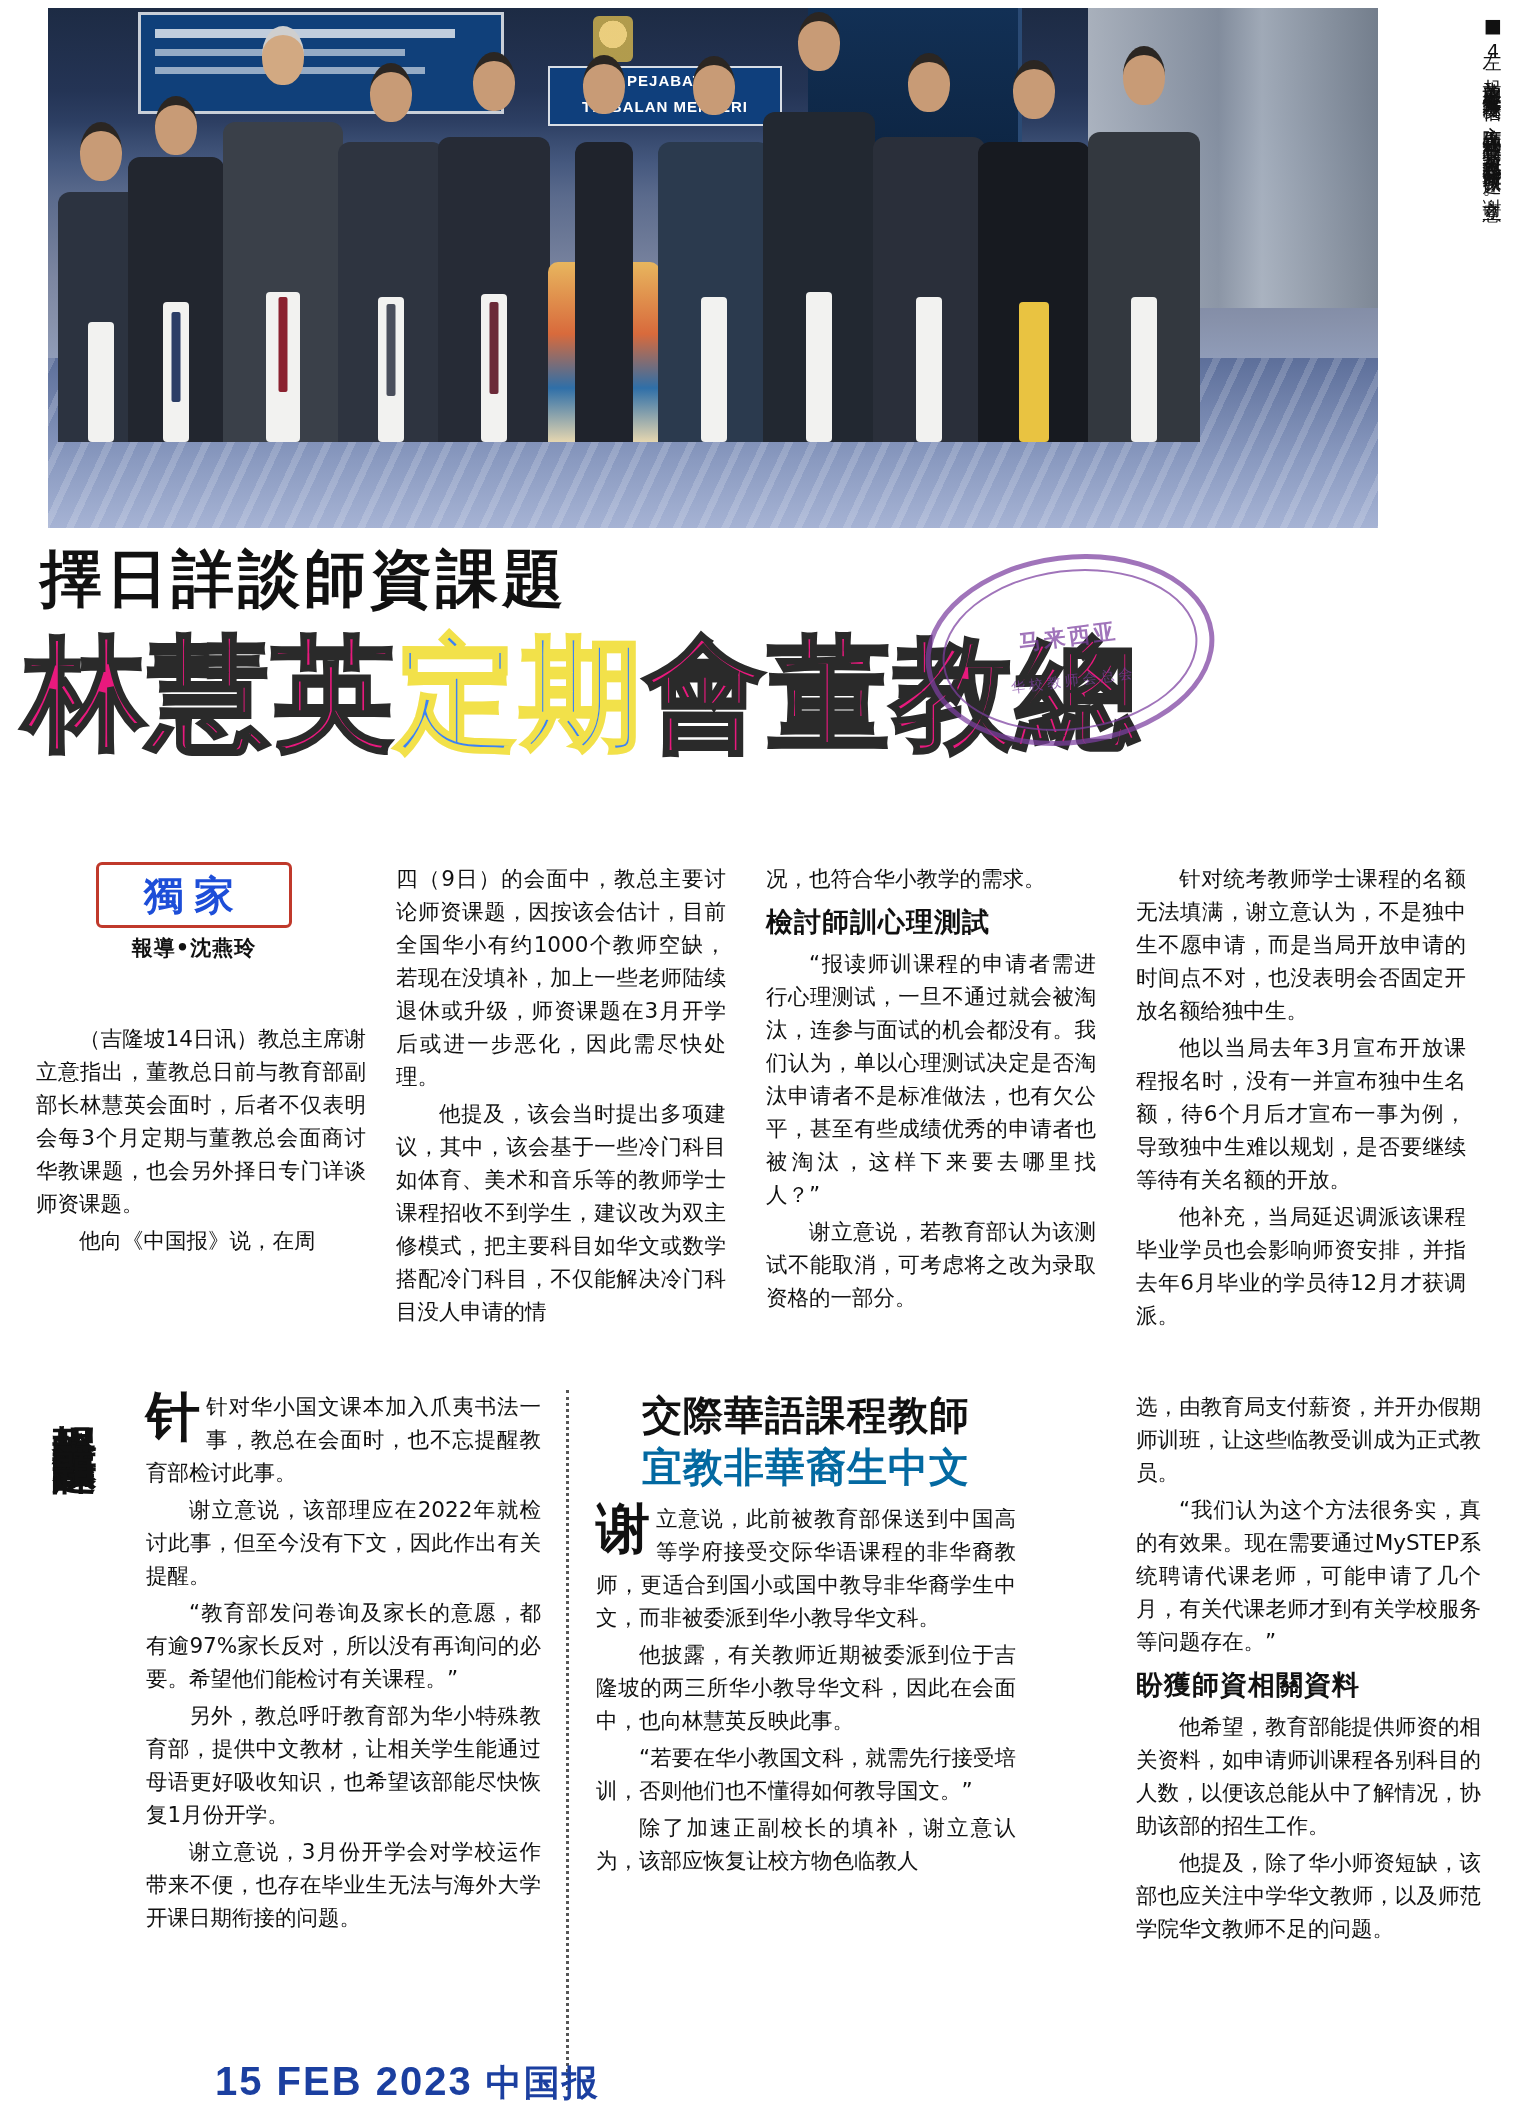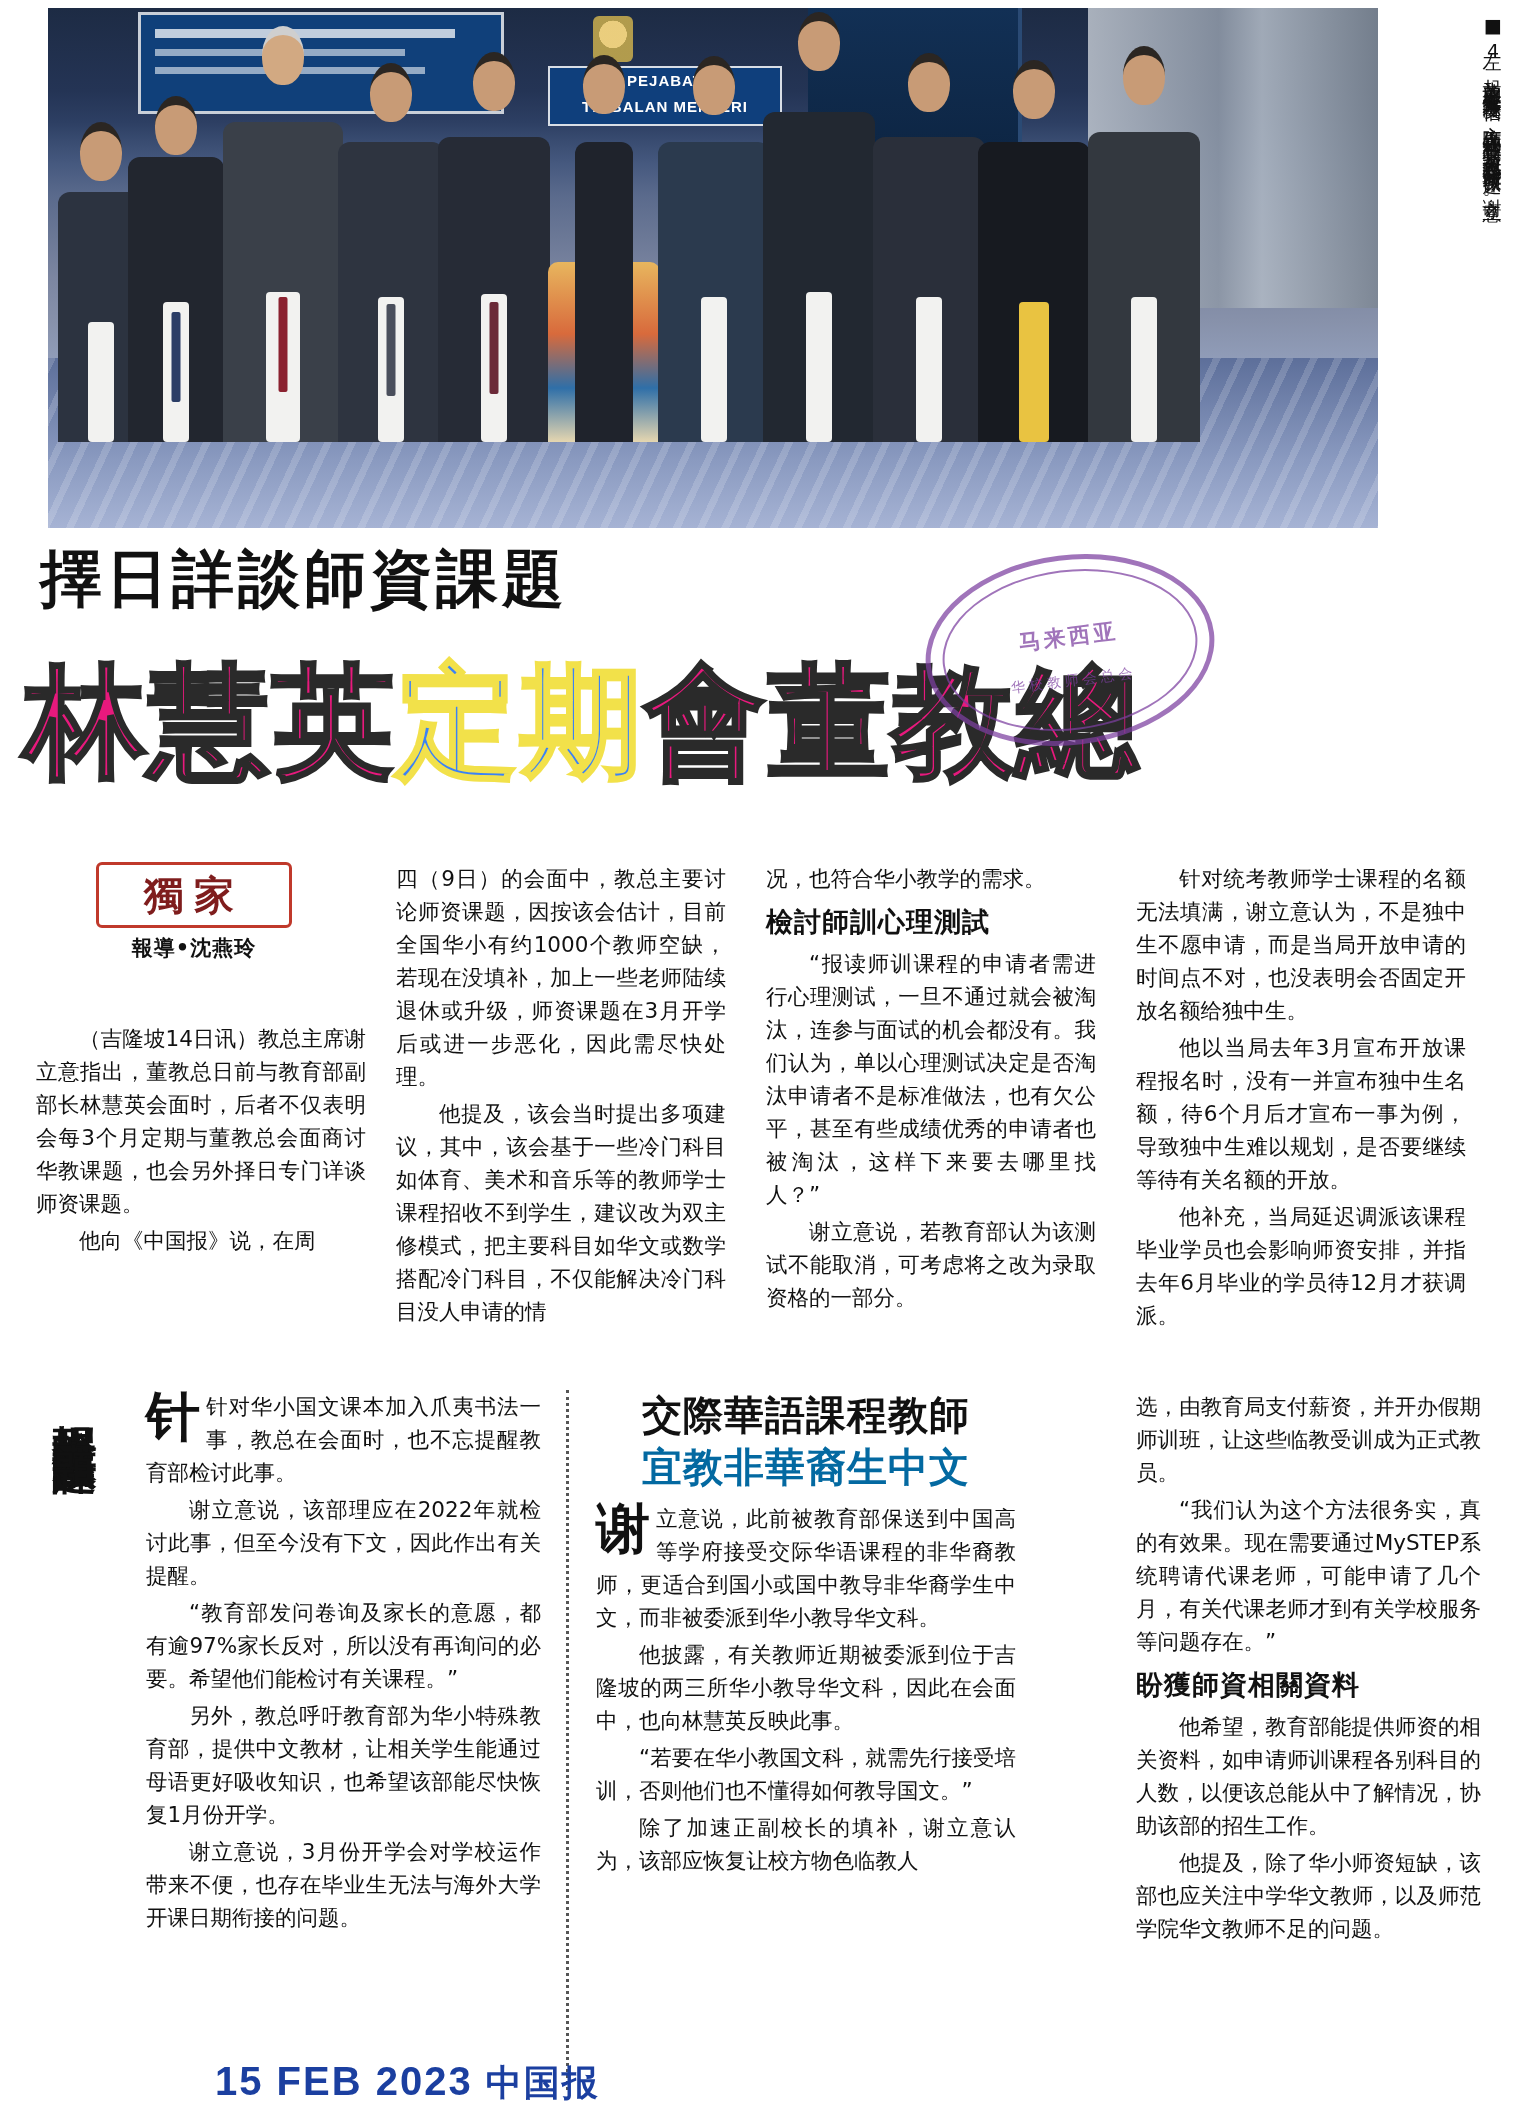--- a/index.html
+++ b/index.html
@@ -95,21 +95,21 @@
     color:#111;
     font-family:"DejaVu Sans", sans-serif;
   }
   .mainhead{
     position:absolute;left:24px;top:630px;width:1400px;height:130px;
     white-space:nowrap;
   }
   .mainhead span{
     font-size:122px;line-height:128px;font-weight:bold;letter-spacing:2px;
     font-family:"DejaVu Sans", sans-serif;
-    display:inline-block;vertical-align:top;margin-top:28px;
+    display:inline-block;vertical-align:top;
   }
   .mh-pink{color:#e8197d;-webkit-text-stroke:3px #2a2a2a;}
   .mh-black{color:#3b82f6;-webkit-text-stroke:3px #f2e14a;}
   .stamp{
     position:absolute;left:925px;top:555px;width:290px;height:190px;
     border:5px solid #7c3fa0;border-radius:50%;
     color:#7c3fa0;opacity:.72;transform:rotate(-7deg);
     box-sizing:border-box;
   }
   .stamp .ring{
@@ -151,21 +151,21 @@
   
   .badge{
     position:absolute;left:60px;top:0px;width:210px;
   }
   .badge .box{
     width:196px;height:66px;border:3px solid #c0392b;border-radius:6px;
     background:#ffffff;box-sizing:border-box;
     display:flex;align-items:center;justify-content:center;
   }
   .badge .box span{
-    color:#7f1d1d;font-size:40px;font-weight:bold;letter-spacing:10px;
+    color:#1d4ed8;font-size:40px;font-weight:bold;letter-spacing:10px;
     font-family:"DejaVu Sans", sans-serif;
   }
   .badge .by{
     margin-top:6px;width:196px;text-align:center;
     font-size:21px;font-weight:bold;letter-spacing:1px;
   }
 
   
   .lower{position:absolute;left:36px;top:1390px;width:1450px;}
   .vtitle{

